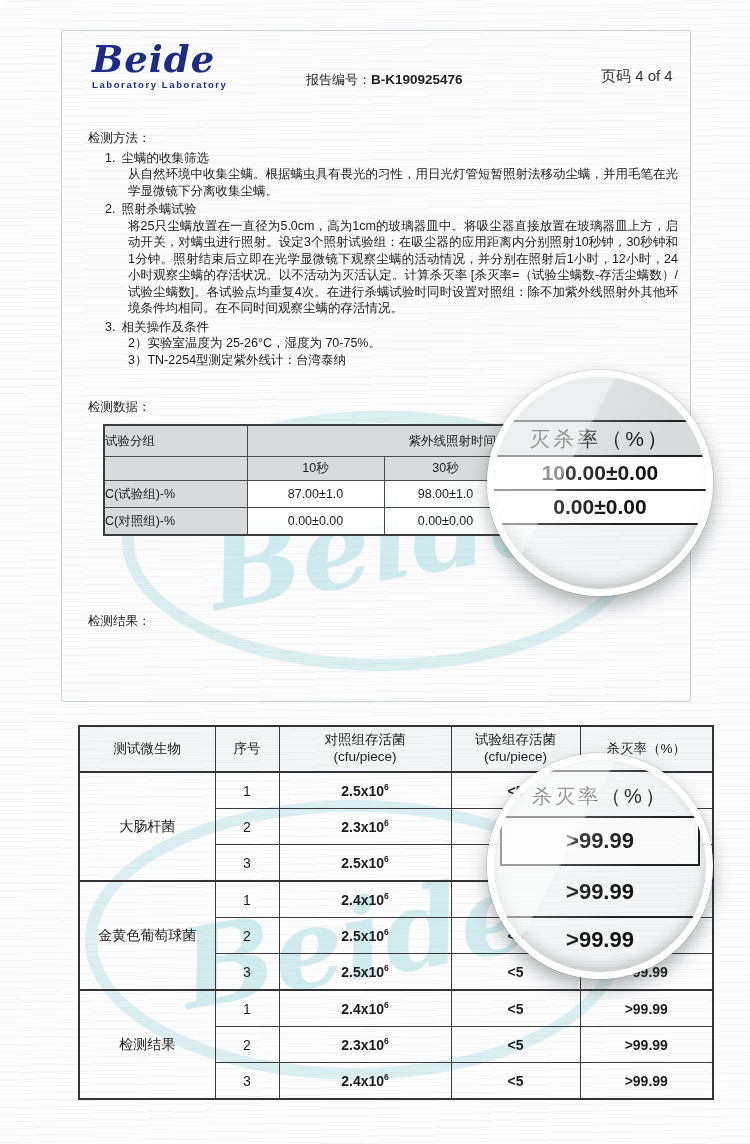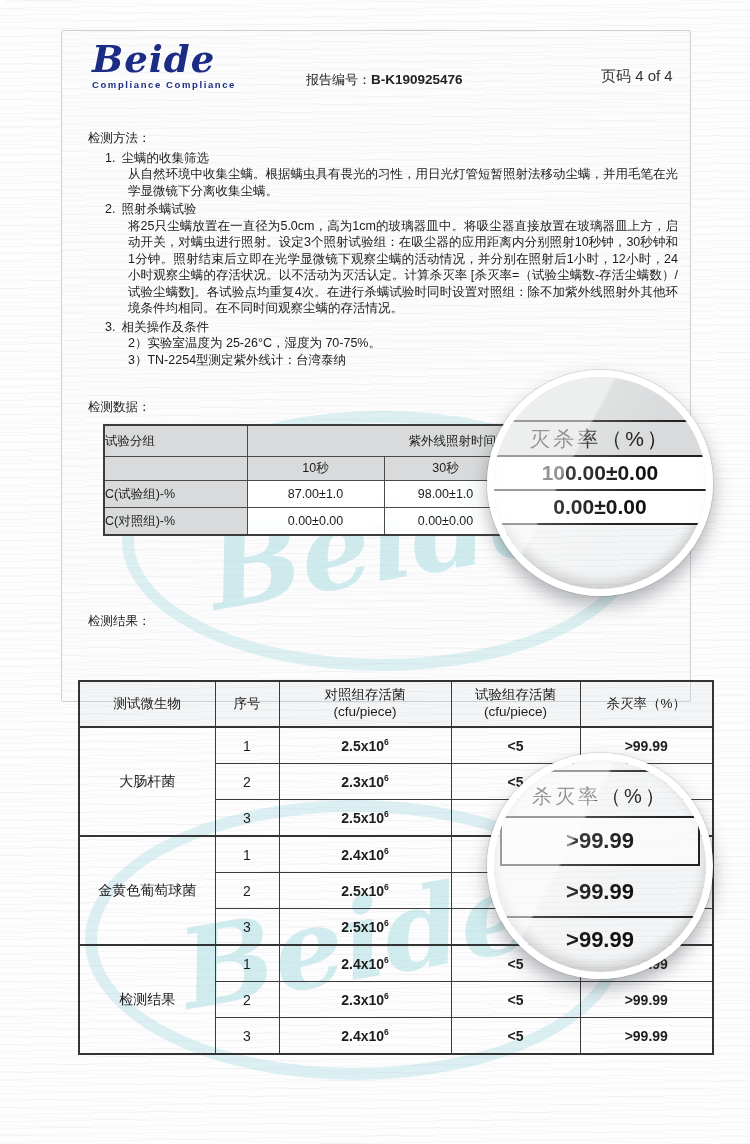--- a/index.html
+++ b/index.html
@@ -51,21 +51,21 @@
   .t1 .num{font-weight:400;}
   .t1 tr.r1 td{height:30px;}
   .t1 tr.r2 td{height:23px;}
   .t1 tr.r3 td,.t1 tr.r4 td{height:26px;}
 
   .remark{position:absolute;left:26px;top:525px;font-size:12.5px;color:#1b1b1b;}
   .results{position:absolute;left:26px;top:581px;width:584px;font-size:12.5px;line-height:19px;}
   .results .body{text-indent:2em;text-align:justify;margin-top:3px;}
 
   
-  .t2wrap{position:absolute;left:58px;top:680px;z-index:2;padding-left:20px;}
+  .t2wrap{position:absolute;left:58px;top:725px;z-index:2;padding-left:20px;}
   .t2{border-collapse:collapse;table-layout:fixed;width:634px;font-size:14px;border:2px solid #333;}
   .t2 th,.t2 td{border:1px solid #3a3a3a;padding:0;text-align:center;font-weight:400;}
   .t2 thead th{height:44px;border-bottom:2px solid #333;font-size:13.5px;line-height:1.25;
       background:rgba(205,210,213,0.18);}
   .t2 td{height:35px;}
   .t2 .num{font-weight:700;}
   .t2 tr.gfirst td{border-top:2px solid #333;}
   .t2 .name{font-weight:400;}
 
   
@@ -112,21 +112,21 @@
 
   <div class="card">
 
     <div class="wm wm1">
       <div class="ring"></div>
       <div class="wm-text">Beide</div>
     </div>
 
     <div class="logo">
       <div class="logo-text">Beide</div>
-      <div class="logo-sub">Compliance  Compliance</div>
+      <div class="logo-sub">Laboratory  Laboratory</div>
     </div>
 
     <div class="report-line">
       <span>报告编号：</span><span class="report-no">B-K190925476</span>
     </div>
     <div class="page-no">页码 4 of 4</div>
 
     <div class="methods">
       <div class="sec-head">检测方法：</div>
 

